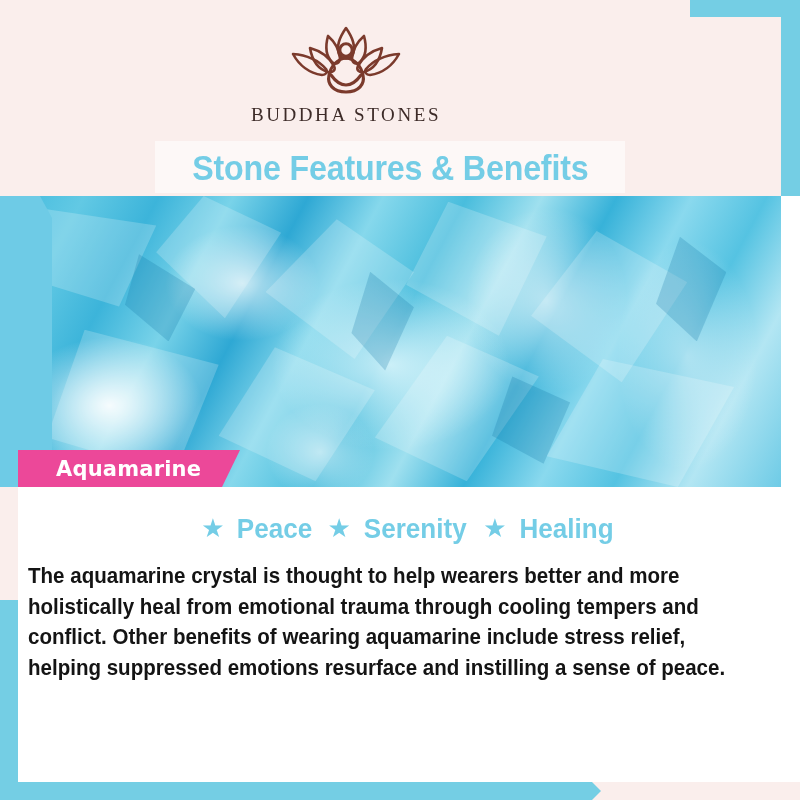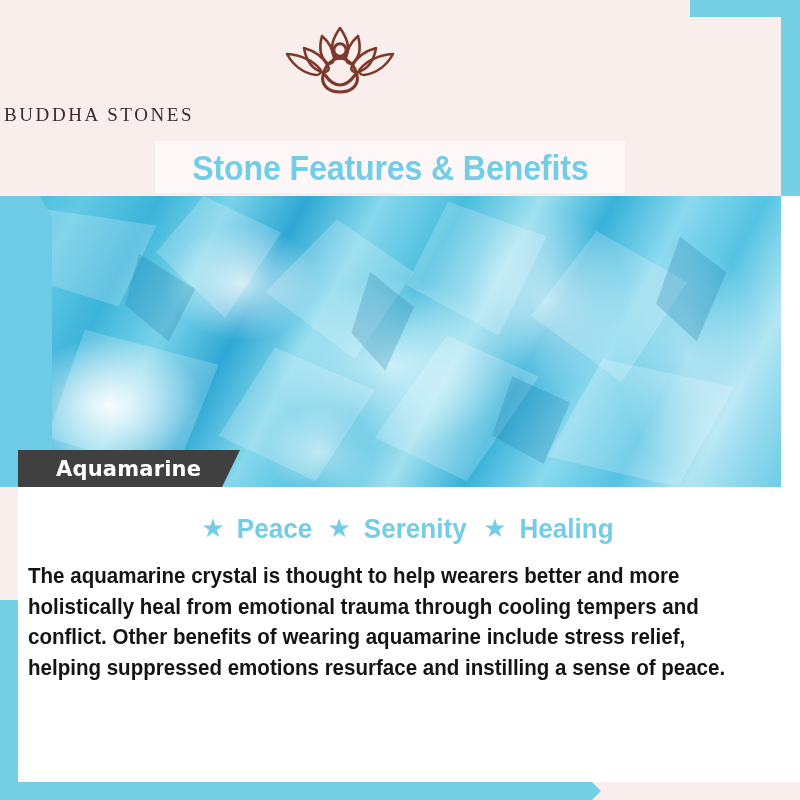--- a/index.html
+++ b/index.html
@@ -59,22 +59,23 @@
     position: absolute;
     left: 592px; top: 782px;
     width: 208px; height: 18px;
     background: #faeeec;
     clip-path: polygon(18px 0, 208px 0, 208px 18px, 0 18px);
   }
 
   
   .logo-block {
     position: absolute;
-    left: 4px; top: 22px;
+    left: 10px; top: 22px;
     width: 672px;
+    text-align: center;
   }
   .logo-mark {
     display: block;
     margin: 0 auto;
     width: 130px; height: 78px;
   }
   .logo-word {
     display: block;
     margin-top: 4px;
     font-family: "Liberation Serif", serif;
@@ -143,21 +144,21 @@
     width: 52px; height: 291px;
     background: #6ecbe6;
     clip-path: polygon(0 0, 40px 0, 52px 22px, 52px 291px, 0 291px);
   }
 
   
   .stone-tag {
     position: absolute;
     left: 18px; top: 450px;
     width: 222px; height: 37px;
-    background: #404040;
+    background: #ec4899;
     clip-path: polygon(0 0, 222px 0, 204px 37px, 0 37px);
     display: flex;
     align-items: center;
   }
   .stone-tag-text {
     margin-left: 38px;
     font-family: "DejaVu Sans", sans-serif;
     font-weight: bold;
     font-size: 21px;
     color: #ffffff;

